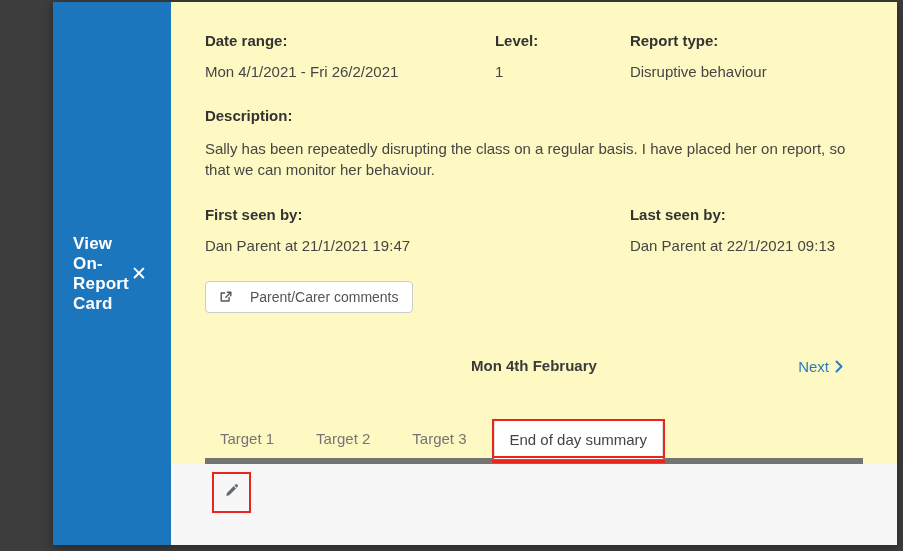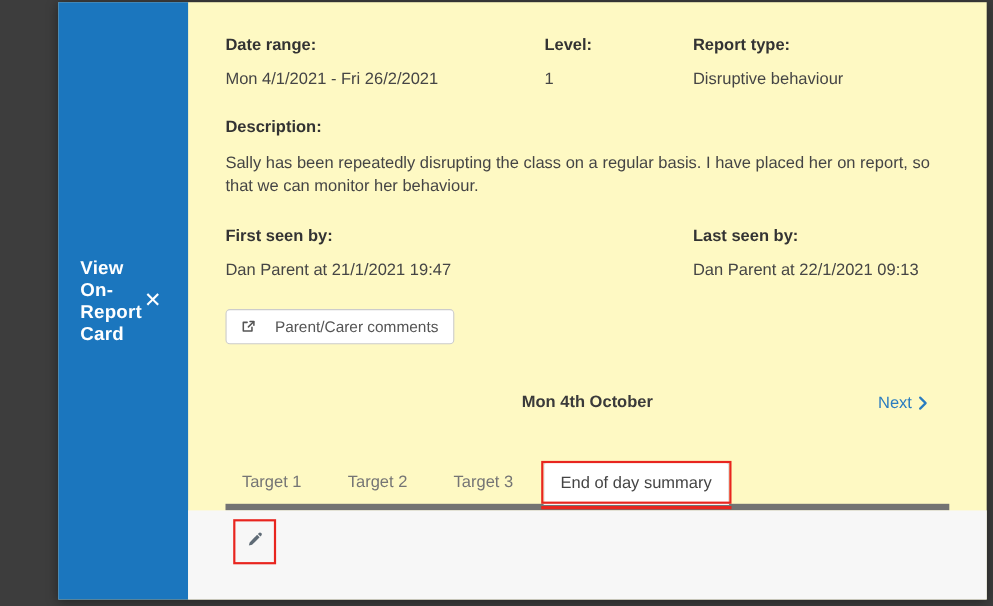--- a/index.html
+++ b/index.html
@@ -194,21 +194,21 @@
           <svg width="14" height="14" viewBox="0 0 16 16" fill="none" stroke="#555" stroke-width="1.6" stroke-linecap="round" stroke-linejoin="round">
             <path d="M6.5 3.5h-4v9h9v-4"></path>
             <path d="M9.5 2.5h4v4"></path>
             <path d="M13.2 2.8L7.8 8.2"></path>
           </svg>
         </span>
         <span>Parent/Carer comments</span>
       </button>
 
       <div class="day-nav">
-        <div class="day-label">Mon 4th October</div>
+        <div class="day-label">Mon 4th February</div>
         <a class="next-link">
           <span>Next</span>
           <span style="display:inline-flex;">
             <svg width="8" height="13" viewBox="0 0 8 13" fill="none" stroke="#2a7cc0" stroke-width="2" stroke-linecap="round" stroke-linejoin="round">
               <path d="M1.5 1.5l5 5-5 5"></path>
             </svg>
           </span>
         </a>
       </div>
 

